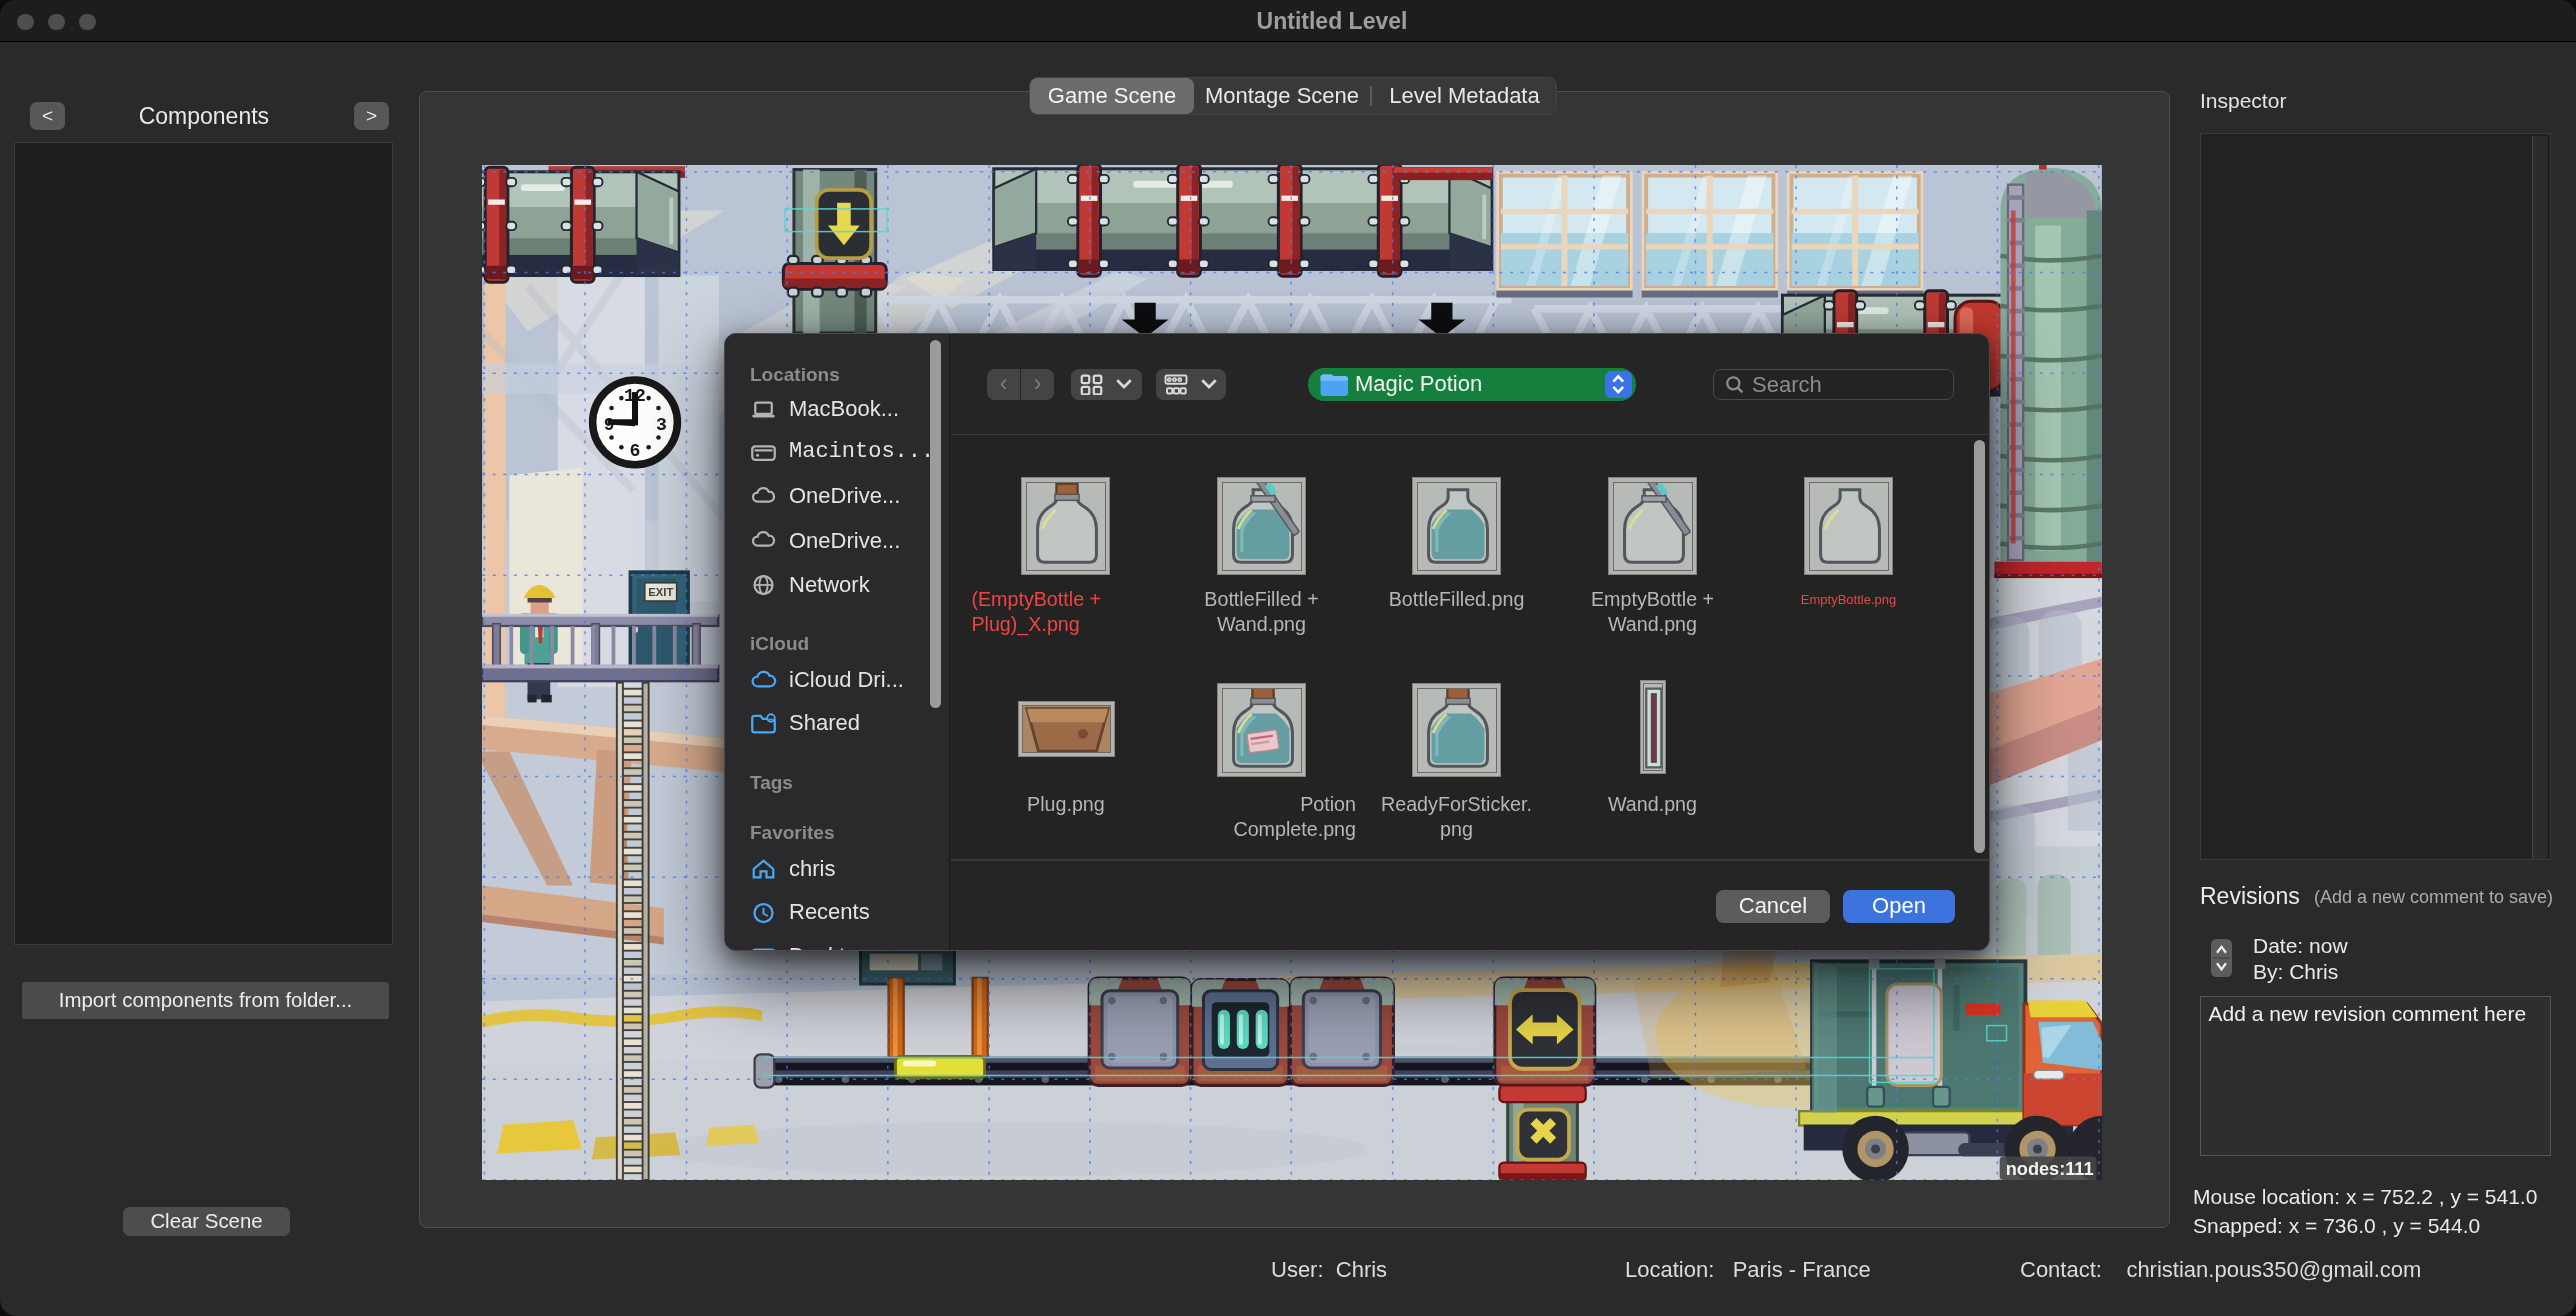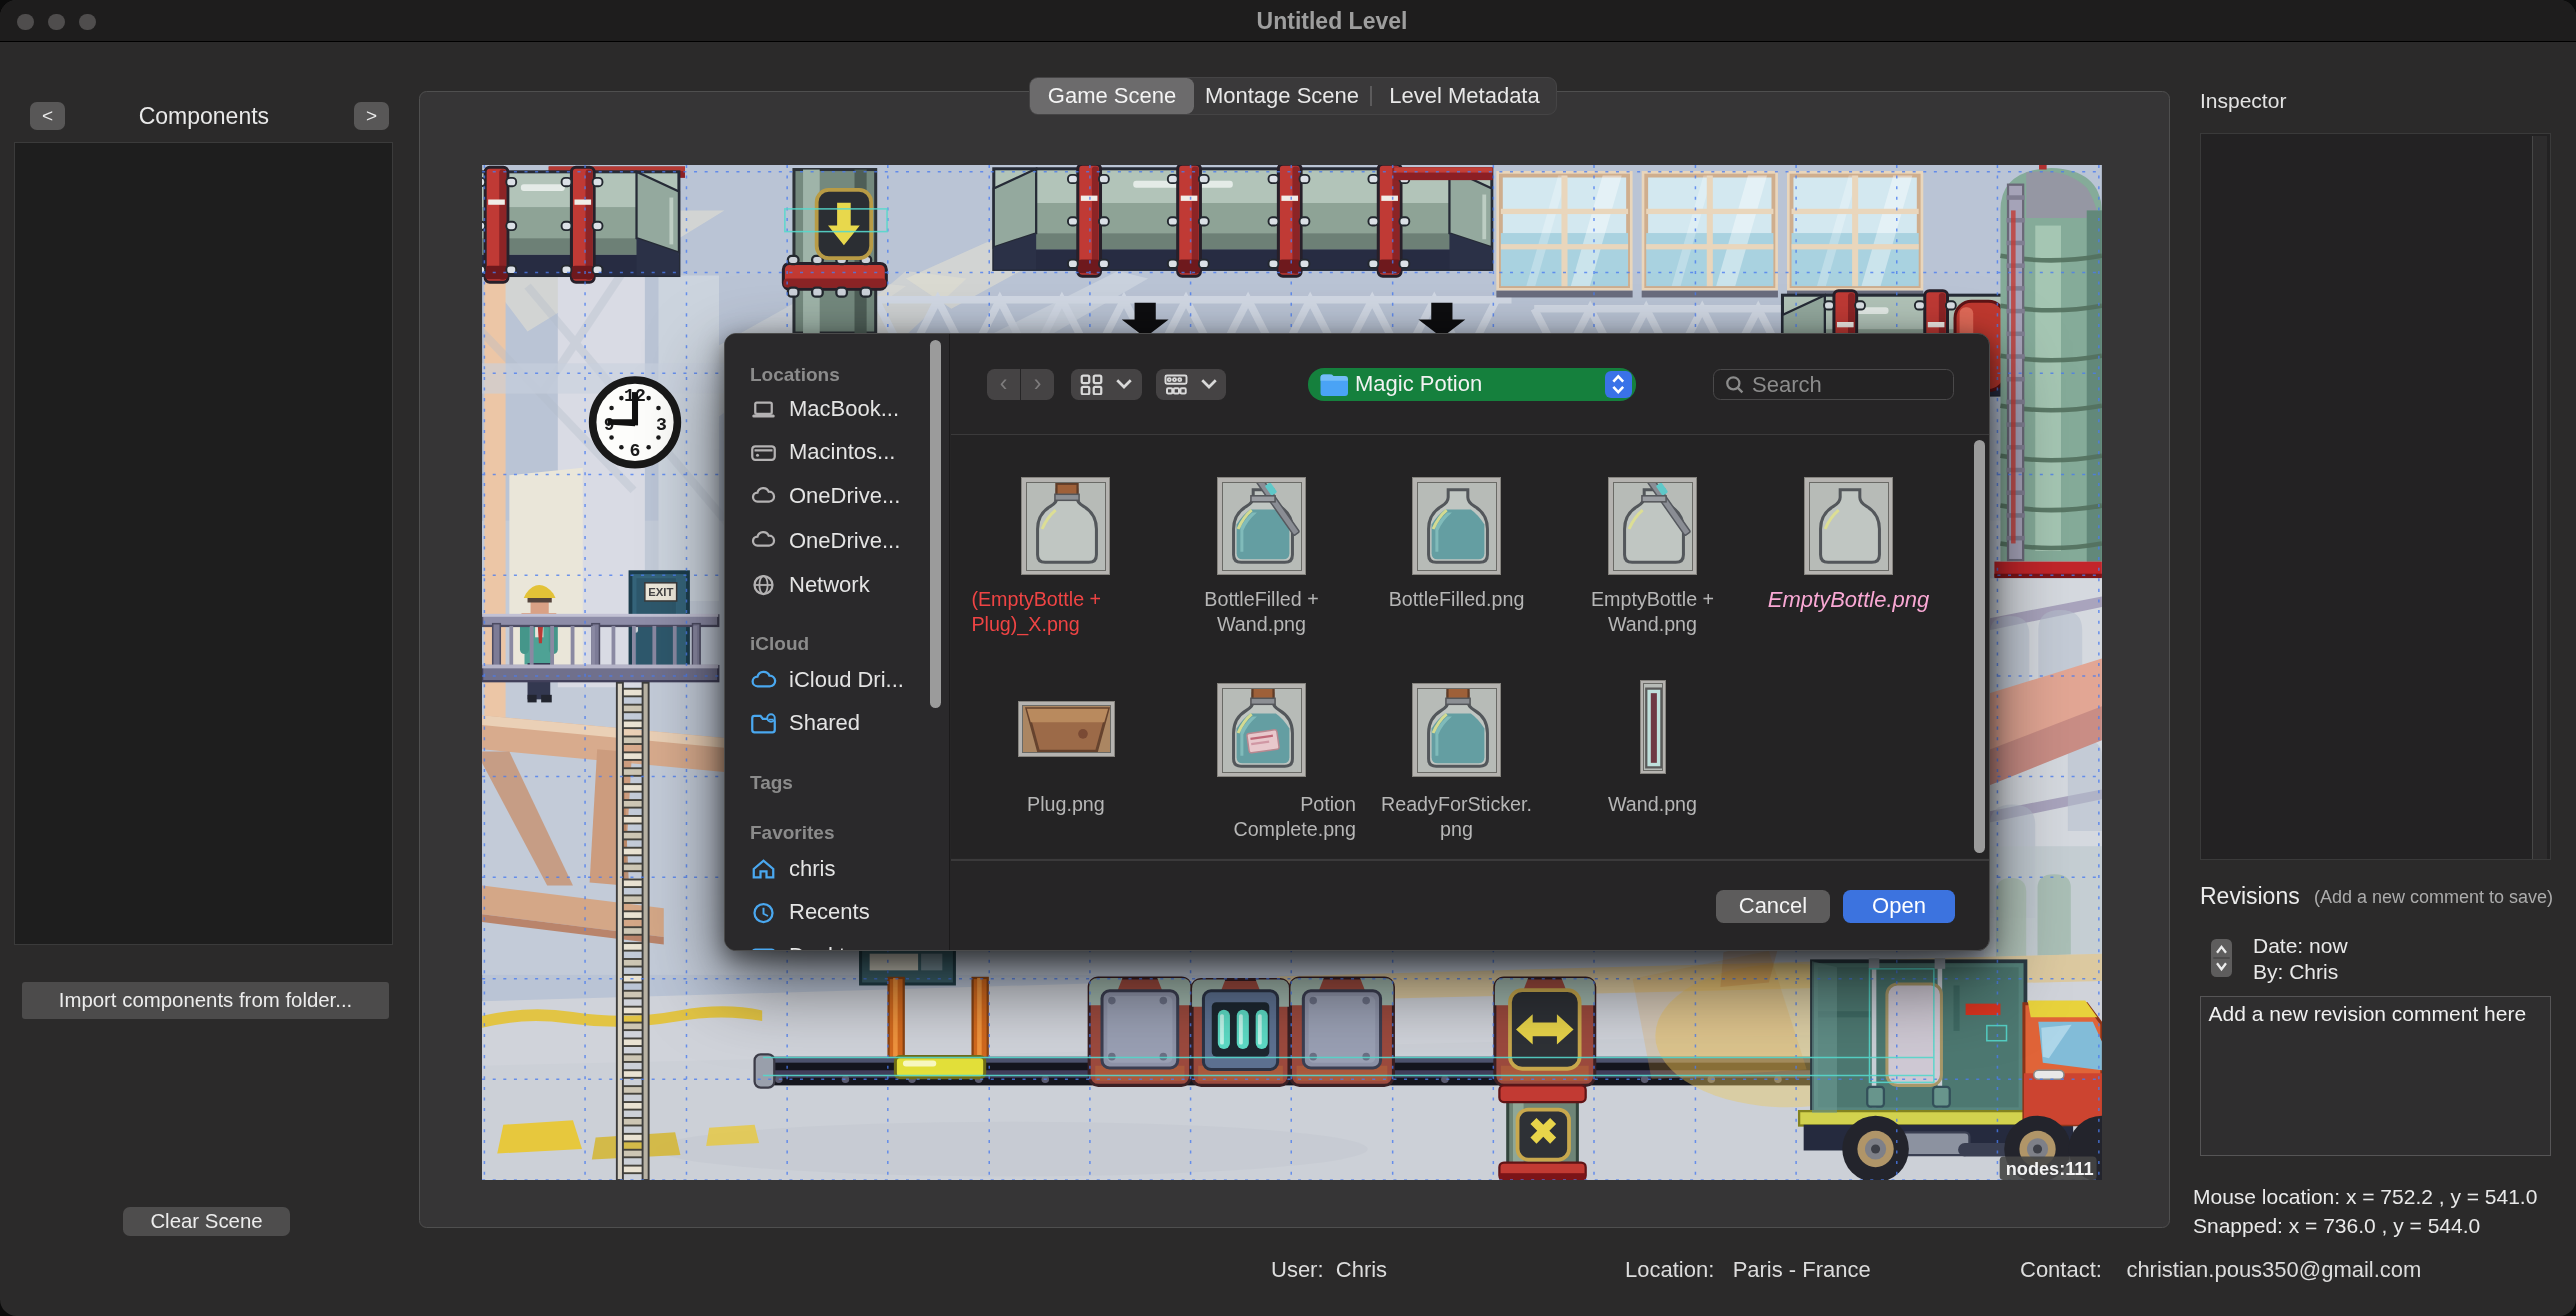--- a/index.html
+++ b/index.html
@@ -517,21 +517,21 @@
         <svg class="abs" style="left:25px;top:64px;" width="27" height="24" viewBox="0 0 36 32">
           <rect x="7" y="6" width="22" height="15" rx="2" fill="none" stroke="#b4b2b3" stroke-width="3"></rect>
           <rect x="3" y="22" width="30" height="4" rx="2" fill="#b4b2b3"></rect>
         </svg>
         <div class="abs" style="left:64px;top:62px;font-size:22px;color:#e4e4e4;">MacBook...</div>
         <svg class="abs" style="left:25px;top:107px;" width="27" height="24" viewBox="0 0 36 32">
           <rect x="3" y="7" width="30" height="18" rx="4" fill="none" stroke="#b4b2b3" stroke-width="3"></rect>
           <circle cx="10" cy="19" r="2" fill="#b4b2b3"></circle>
           <rect x="6" y="11" width="24" height="3" fill="#b4b2b3"></rect>
         </svg>
-        <div class="abs" style="left:64px;top:105px;font-size:22px;color:#e4e4e4;">Macintos...</div>
+        <div class="abs" style="left:64px;top:105px;font-size:22px;color:#e4e4e4;font-family:Liberation Mono, monospace;">Macintos...</div>
         <svg class="abs" style="left:25px;top:151px;" width="27" height="24" viewBox="0 0 36 32">
           <path d="M10,22 a6,6 0 0 1 0,-12 a8,8 0 0 1 15,-1 a6,6 0 0 1 1,13 z" fill="none" stroke="#b4b2b3" stroke-width="3"></path>
         </svg>
         <div class="abs" style="left:64px;top:149px;font-size:22px;color:#e4e4e4;">OneDrive...</div>
         <svg class="abs" style="left:25px;top:195px;" width="27" height="24" viewBox="0 0 36 32">
           <path d="M10,22 a6,6 0 0 1 0,-12 a8,8 0 0 1 15,-1 a6,6 0 0 1 1,13 z" fill="none" stroke="#b4b2b3" stroke-width="3"></path>
         </svg>
         <div class="abs" style="left:64px;top:194px;font-size:22px;color:#e4e4e4;">OneDrive...</div>
         <svg class="abs" style="left:25px;top:239px;" width="27" height="24" viewBox="0 0 36 32">
           <circle cx="18" cy="16" r="12" fill="none" stroke="#b4b2b3" stroke-width="3"></circle>
@@ -661,21 +661,21 @@
                 <rect x="34" y="14" width="32" height="8" fill="#9a9da2" stroke="#54565a" stroke-width="2"></rect>
               </svg></div>
           </div>
           <div class="abs" style="left:607px;top:152px;width:189px;text-align:center;font-size:19.7px;line-height:25px;color:#b6b6b6;">EmptyBottle +<br>Wand.png</div>
           <div class="abs" style="left:853px;top:42px;width:89px;height:98px;background:#b5b3b0;border:0.8px solid #86847f;padding:3.8px;">
             <div style="width:80px;height:89px;border:0.8px solid #6a6a66;background:#b7bbb7;overflow:hidden;"><svg width="80" height="89" viewBox="-3 0 106 112">
                 <path d="M37,6 L63,6 L63,16 Q63,23 72,28 Q89,38 89,58 L89,92 Q89,102 79,102 L21,102 Q11,102 11,92 L11,58 Q11,38 28,28 Q37,23 37,16 Z" fill="#c0c6c2" stroke="#53575b" stroke-width="4"></path>
                 <path d="M17,58 Q24,42 35,33" stroke="#dfe08f" stroke-width="4" fill="none" opacity="0.9"></path>
               </svg></div>
           </div>
-          <div class="abs" style="left:803px;top:152px;width:189px;text-align:center;font-size:22px;line-height:25px;color:#f9a8d4;font-style:italic;">EmptyBottle.png</div>
+          <div class="abs" style="left:803px;top:152px;width:189px;text-align:center;font-size:13px;line-height:25px;color:#ef4444;">EmptyBottle.png</div>
           <div class="abs" style="left:67px;top:266px;width:97px;height:56px;background:#b5b3b0;border:0.8px solid #86847f;padding:3px;">
             <div style="width:89px;height:48px;border:0.8px solid #6a6a66;background:#ab8662;overflow:hidden;"><svg width="89" height="48" viewBox="4 16 92 48">
                 <polygon points="8,18 92,18 80,62 20,62" fill="#9c6a48" stroke="#66432e" stroke-width="3"></polygon>
                 <polygon points="8,18 92,18 88,32 12,32" fill="#b98a5e"></polygon>
                 <circle cx="66" cy="44" r="5" fill="#7a4a34"></circle>
               </svg></div>
           </div>
           <div class="abs" style="left:20.4px;top:357px;width:189px;text-align:center;font-size:19.7px;line-height:25px;color:#b6b6b6;">Plug.png</div>
           <div class="abs" style="left:266px;top:248px;width:89px;height:94px;background:#b5b3b0;border:0.8px solid #86847f;padding:3.8px;">
             <div style="width:80px;height:85px;border:0.8px solid #6a6a66;background:#b7bbb7;overflow:hidden;"><svg width="80" height="85" viewBox="-3 0 106 112">

